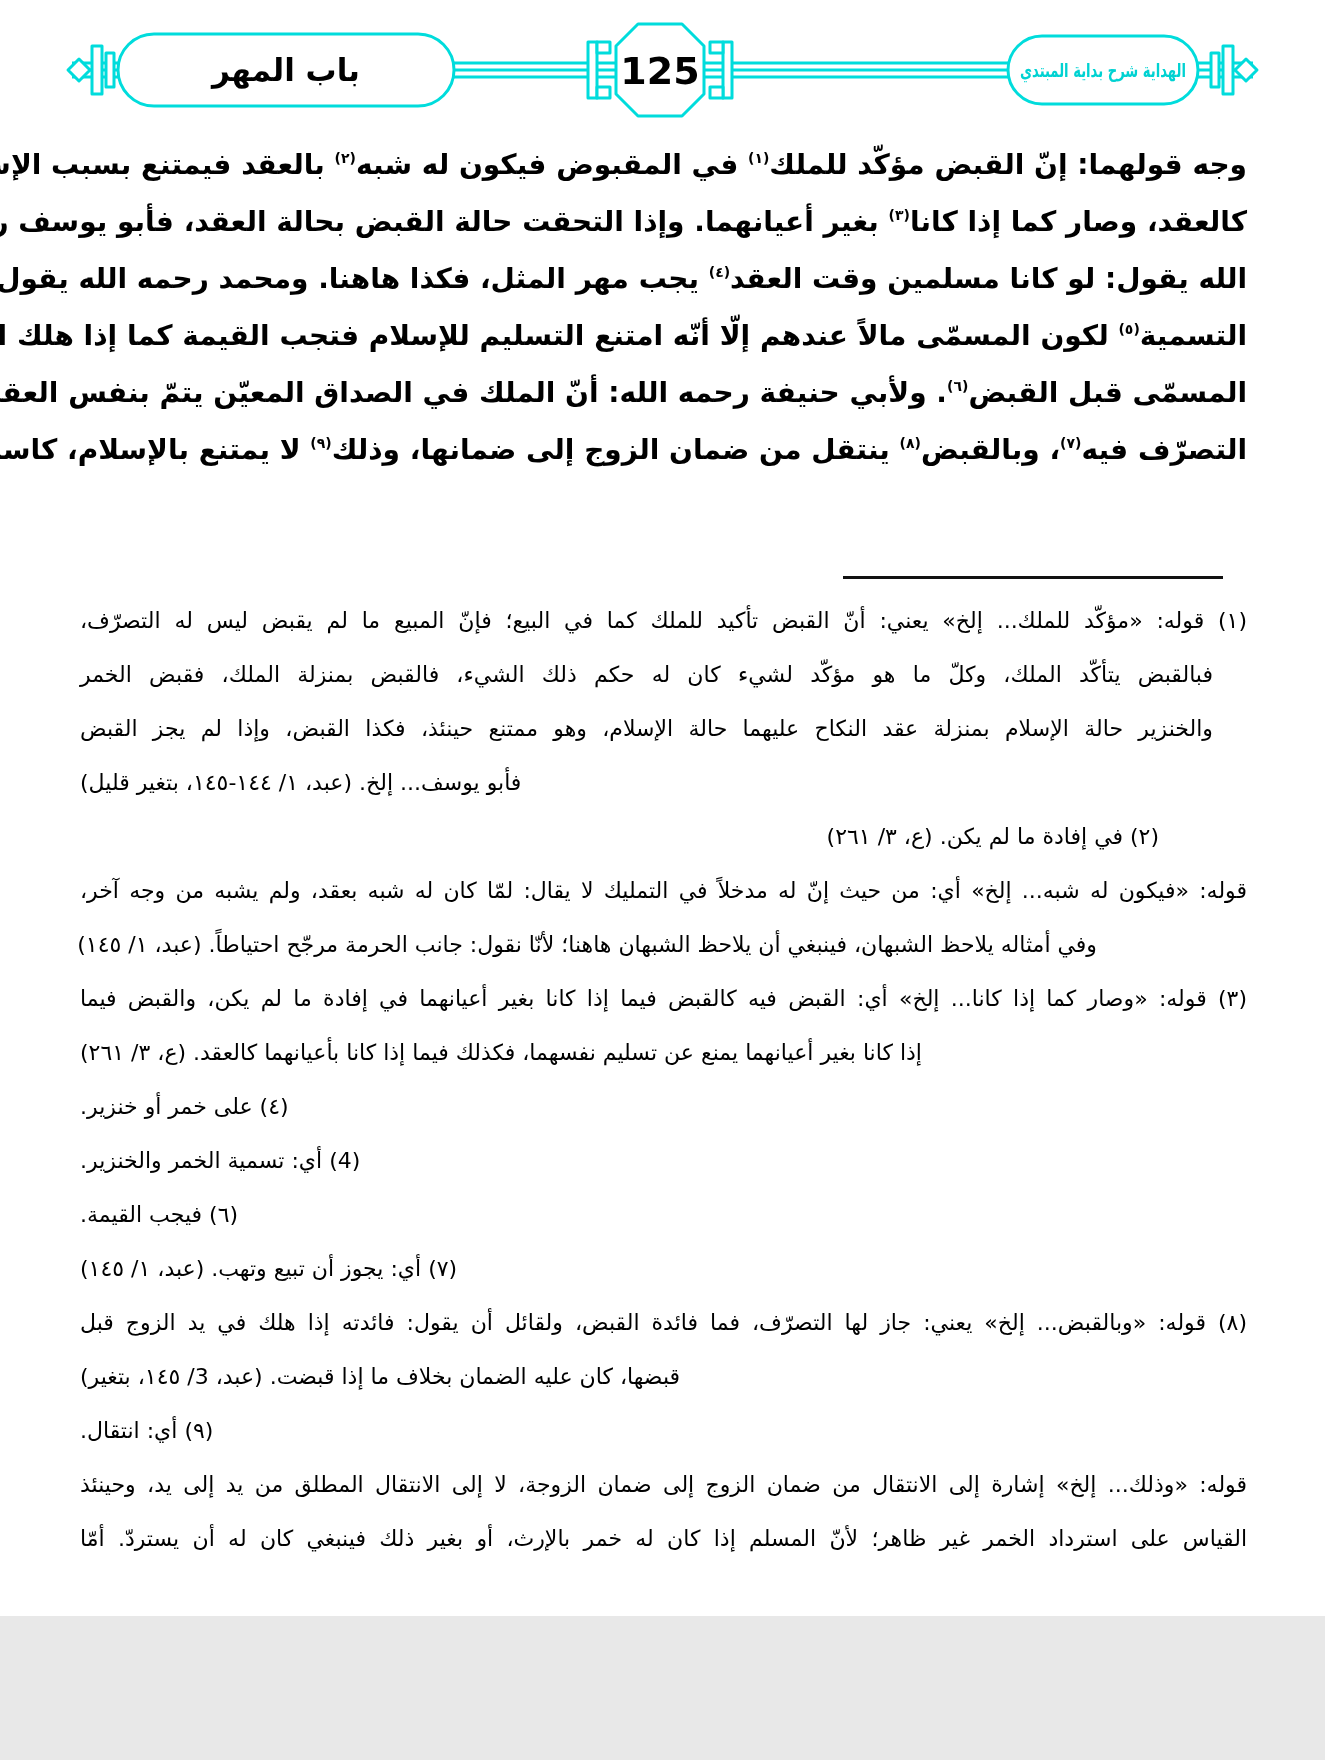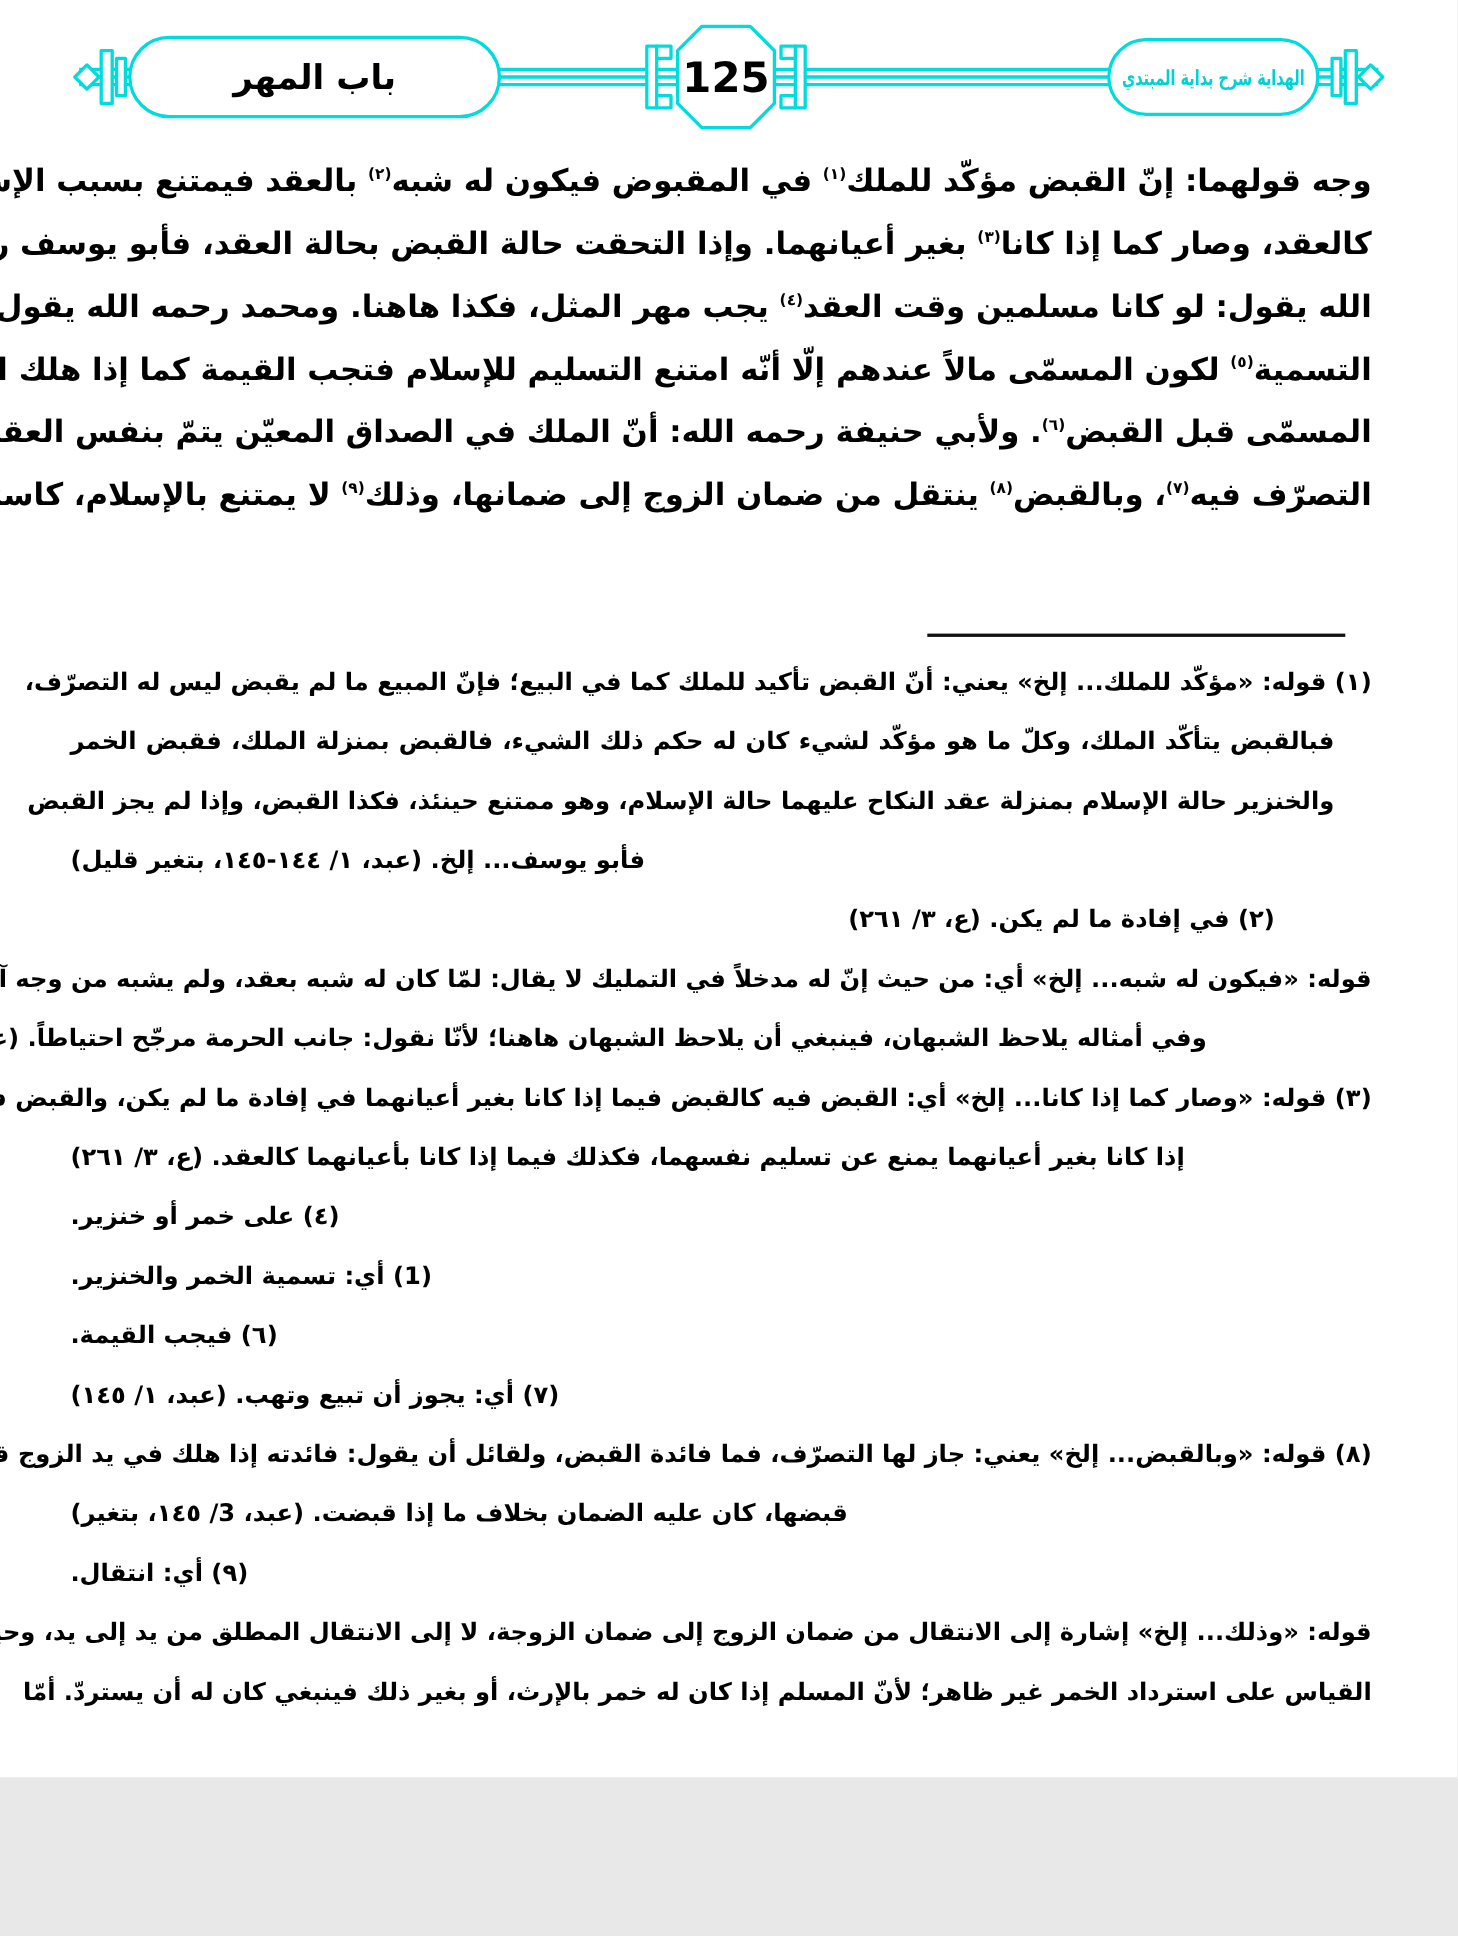--- a/index.html
+++ b/index.html
@@ -28,23 +28,23 @@
   }
   .bline{
     line-height:57px;height:57px;white-space:nowrap;
     text-align:justify;text-align-last:justify;
   }
   .bline sup{font-size:14px;line-height:0;vertical-align:11px;font-weight:bold;}
   
   .fn-sep{position:absolute;top:576px;right:102px;width:380px;height:3px;background:#111;}
   
   .footnotes{
-    position:absolute;top:594px;right:78px;left:64px;
+    position:absolute;top:594px;right:78px;left:80px;
     direction:rtl;
-    font-size:22px;font-weight:bold;
+    font-size:22px;font-weight:normal;
   }
   .fn{line-height:54px;height:54px;white-space:nowrap;}
   .fn.full{text-align:justify;text-align-last:justify;}
   .fn.cont{text-align:justify;text-align-last:justify;padding-right:34px;}
   .fn.cont2{text-align:justify;text-align-last:justify;padding-right:150px;}
   .fn.center{text-align:left;}
   .fn.short1{text-align:right;padding-right:88px;}
   .fn.short2{text-align:left;padding-right:330px;}
   
   .watermark{
@@ -101,21 +101,21 @@
     <div class="fn full">(١) قوله: «مؤكّد للملك... إلخ» يعني: أنّ القبض تأكيد للملك كما في البيع؛ فإنّ المبيع ما لم يقبض ليس له التصرّف،</div>
     <div class="fn cont">فبالقبض يتأكّد الملك، وكلّ ما هو مؤكّد لشيء كان له حكم ذلك الشيء، فالقبض بمنزلة الملك، فقبض الخمر</div>
     <div class="fn cont">والخنزير حالة الإسلام بمنزلة عقد النكاح عليهما حالة الإسلام، وهو ممتنع حينئذ، فكذا القبض، وإذا لم يجز القبض</div>
     <div class="fn center">فأبو يوسف... إلخ. (عبد، ١/ ١٤٤-١٤٥، بتغير قليل)</div>
     <div class="fn short1">(٢) في إفادة ما لم يكن. (ع، ٣/ ٢٦١)</div>
     <div class="fn full">قوله: «فيكون له شبه... إلخ» أي: من حيث إنّ له مدخلاً في التمليك لا يقال: لمّا كان له شبه بعقد، ولم يشبه من وجه آخر،</div>
     <div class="fn cont2">وفي أمثاله يلاحظ الشبهان، فينبغي أن يلاحظ الشبهان هاهنا؛ لأنّا نقول: جانب الحرمة مرجّح احتياطاً. (عبد، ١/ ١٤٥)</div>
     <div class="fn full">(٣) قوله: «وصار كما إذا كانا... إلخ» أي: القبض فيه كالقبض فيما إذا كانا بغير أعيانهما في إفادة ما لم يكن، والقبض فيما</div>
     <div class="fn center">إذا كانا بغير أعيانهما يمنع عن تسليم نفسهما، فكذلك فيما إذا كانا بأعيانهما كالعقد. (ع، ٣/ ٢٦١)</div>
     <div class="fn short2">(٤) على خمر أو خنزير.</div>
-    <div class="fn short2">(1) أي: تسمية الخمر والخنزير.</div>
+    <div class="fn short2">(4) أي: تسمية الخمر والخنزير.</div>
     <div class="fn short2">(٦) فيجب القيمة.</div>
     <div class="fn short2">(٧) أي: يجوز أن تبيع وتهب. (عبد، ١/ ١٤٥)</div>
     <div class="fn full">(٨) قوله: «وبالقبض... إلخ» يعني: جاز لها التصرّف، فما فائدة القبض، ولقائل أن يقول: فائدته إذا هلك في يد الزوج قبل</div>
     <div class="fn center">قبضها، كان عليه الضمان بخلاف ما إذا قبضت. (عبد، 3/ ١٤٥، بتغير)</div>
     <div class="fn short2">(٩) أي: انتقال.</div>
     <div class="fn full">قوله: «وذلك... إلخ» إشارة إلى الانتقال من ضمان الزوج إلى ضمان الزوجة، لا إلى الانتقال المطلق من يد إلى يد، وحينئذ</div>
     <div class="fn full">القياس على استرداد الخمر غير ظاهر؛ لأنّ المسلم إذا كان له خمر بالإرث، أو بغير ذلك فينبغي كان له أن يستردّ. أمّا</div>
   </section>
 
   <svg class="bottom-ornament" viewBox="0 0 1325 110">

